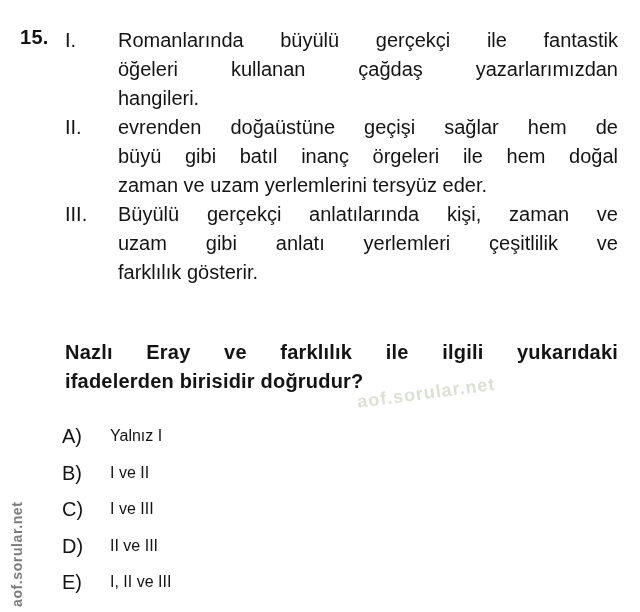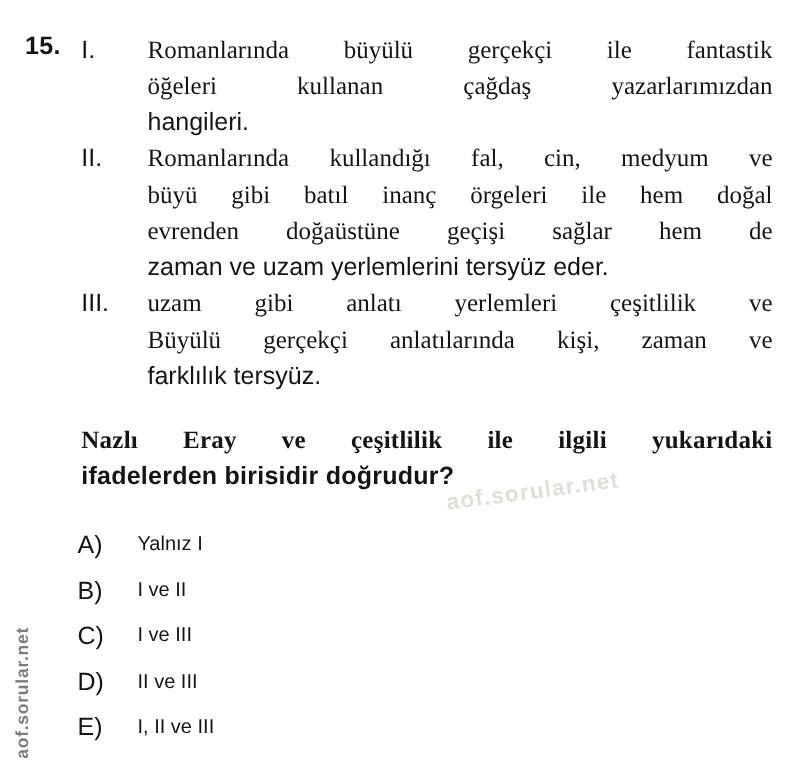--- a/index.html
+++ b/index.html
@@ -16,21 +16,21 @@
   .qnum {
     position: absolute; left: 20px; top: 26px;
     font-size: 20px; font-weight: bold; letter-spacing: 0.3px;
   }
 
   .statements { position: absolute; left: 65px; top: 26px; width: 553px; }
   .statement { display: flex; align-items: flex-start; }
   .numcell { flex: 0 0 53px; width: 53px; font-size: 20px; line-height: 29px; }
   .slines { flex: 1 1 auto; min-width: 0; }
   .line { font-size: 20px; line-height: 29px; white-space: normal; }
-  .line.just { text-align: justify; text-align-last: justify; text-justify: inter-word; font-family: Liberation Serif, serif; }
+  .line.just { text-align: justify; text-align-last: justify; text-justify: inter-word; }
 
   .stem { position: absolute; left: 65px; top: 338px; width: 553px; font-weight: bold; }
   .stem .line { font-size: 20px; line-height: 29px; letter-spacing: 0.2px; }
 
   .options { position: absolute; left: 62px; top: 424px; width: 420px; }
   .option { display: flex; align-items: flex-start; height: 36.5px; cursor: default; }
   .olet { flex: 0 0 48px; width: 48px; font-size: 20px; line-height: 24px; }
   .otext { font-size: 16px; line-height: 24px; }
 
   .wm-mid {
@@ -58,38 +58,37 @@
         <div class="numcell">I.</div>
         <div class="slines">
           <div class="line just">Romanlarında büyülü gerçekçi ile fantastik</div>
           <div class="line just">öğeleri kullanan çağdaş yazarlarımızdan</div>
           <div class="line">hangileri.</div>
         </div>
       </div>
       <div class="statement">
         <div class="numcell">II.</div>
         <div class="slines">
-          <div class="line just">Romanlarında kullandığı fal, cin, medyum ve</div>
+          <div class="line just">evrenden doğaüstüne geçişi sağlar hem de</div>
           <div class="line just">büyü gibi batıl inanç örgeleri ile hem doğal</div>
-          <div class="line just">evrenden doğaüstüne geçişi sağlar hem de</div>
           <div class="line">zaman ve uzam yerlemlerini tersyüz eder.</div>
         </div>
       </div>
       <div class="statement">
         <div class="numcell">III.</div>
         <div class="slines">
+          <div class="line just">Büyülü gerçekçi anlatılarında kişi, zaman ve</div>
           <div class="line just">uzam gibi anlatı yerlemleri çeşitlilik ve</div>
-          <div class="line just">Büyülü gerçekçi anlatılarında kişi, zaman ve</div>
-          <div class="line">farklılık tersyüz.</div>
+          <div class="line">farklılık gösterir.</div>
         </div>
       </div>
     </div>
 
   <div class="stem">
-      <div class="line just">Nazlı Eray ve çeşitlilik ile ilgili yukarıdaki</div>
+      <div class="line just">Nazlı Eray ve farklılık ile ilgili yukarıdaki</div>
       <div class="line">ifadelerden birisidir doğrudur?</div>
     </div>
 
   <div class="options">
       <div class="option">
         <div class="olet">A)</div>
         <div class="otext">Yalnız I</div>
       </div>
       <div class="option">
         <div class="olet">B)</div>

